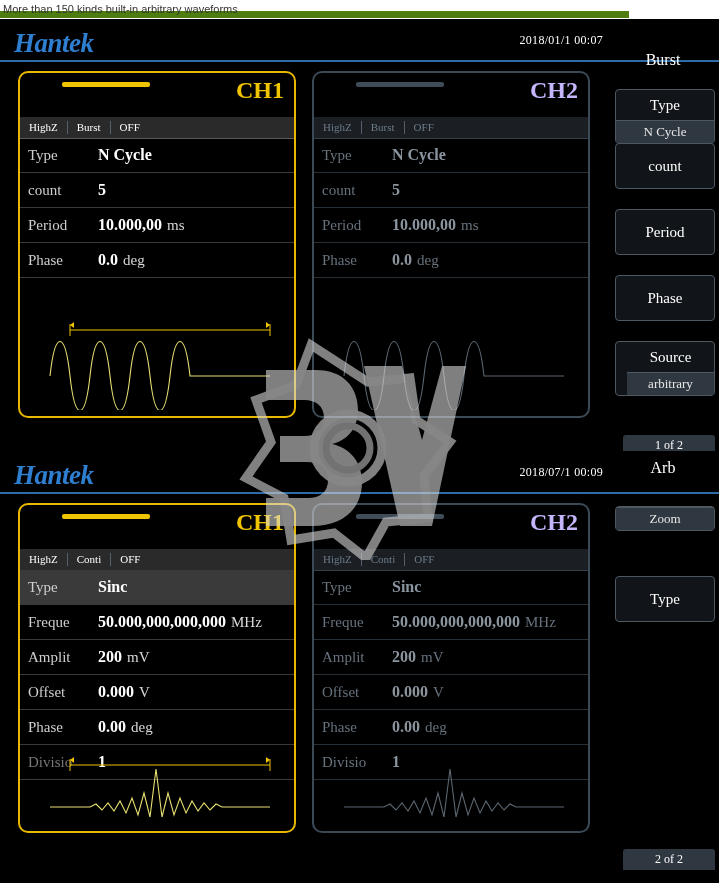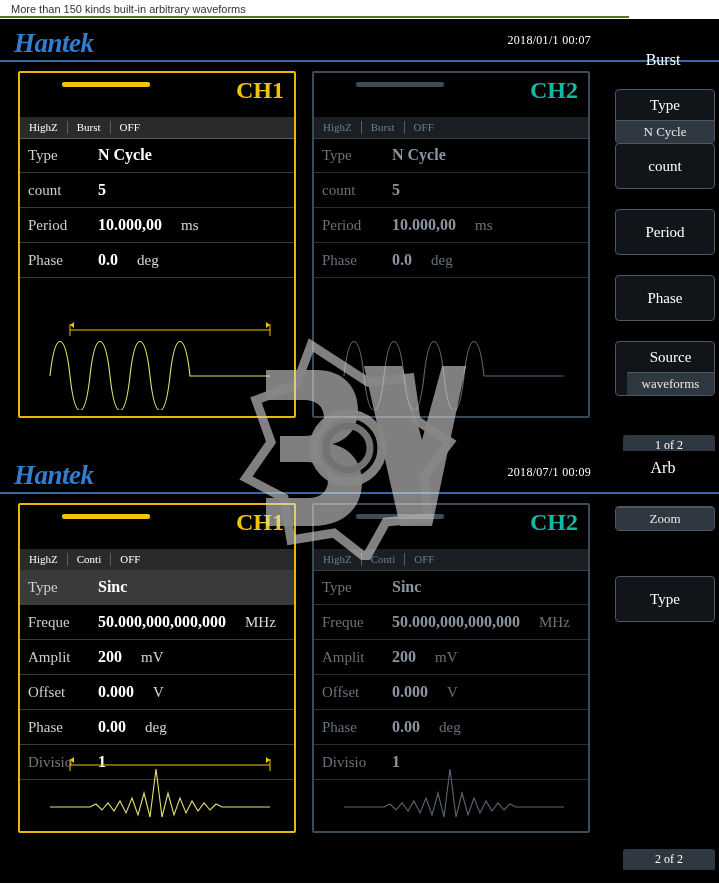--- a/index.html
+++ b/index.html
@@ -18,23 +18,23 @@
   
   .caption {
     position: absolute;
     left: 0; top: 0;
     width: 629px;
     height: 18px;
     line-height: 18px;
     font-size: 11px;
     color: #333333;
     background: #ffffff;
-    padding-left: 11px;
+    padding-left: 3px;
     box-sizing: border-box;
-    border-bottom: 2px solid #4d7c0f;
+    border-bottom: 7px solid #4d7c0f;
   }
   
   .screen {
     position: absolute;
     left: 0;
     width: 719px;
     height: 432px;
     background: #000000;
     overflow: hidden;
     font-family: Liberation Serif, serif;
@@ -47,56 +47,56 @@
     left: 14px;
     top: 9px;
     font-size: 27px;
     font-weight: bold;
     font-style: italic;
     color: #2f7fd1;
     letter-spacing: -0.5px;
   }
   .datetime {
     position: absolute;
-    right: 128px;
+    right: 116px;
     top: 14px;
     font-size: 12px;
     color: #ffffff;
     letter-spacing: 0.3px;
   }
   .topline {
     position: absolute;
     left: 0;
     top: 41px;
     width: 719px;
     height: 2px;
     background: #2d6ca8;
   }
 
   
   .chan {
     position: absolute;
-    border-radius: 2px;
+    border-radius: 10px;
     box-sizing: border-box;
   }
   .chan.ch1 {
     border: 2px solid #e8b800;
   }
   .chan.ch2 {
     border: 2px solid #3b4a57;
   }
   .chan-title {
     position: absolute;
     right: 10px;
     top: 4px;
     font-size: 24px;
     font-weight: bold;
   }
   .ch1 .chan-title { color: #f0c400; }
-  .ch2 .chan-title { color: #14b8a6; text-align: center; }
+  .ch2 .chan-title { color: #c4b5fd; text-align: center; }
 
   .waveicon {
     position: absolute;
     left: 42px;
     top: 9px;
     width: 88px;
     height: 5px;
     border-radius: 2px;
   }
   .ch1 .waveicon { background: #f0c400; }
@@ -146,21 +146,21 @@
     box-sizing: border-box;
   }
   .row .val {
     font-size: 16px;
     font-weight: bold;
     padding-left: 4px;
   }
   .row .unit {
     font-size: 15px;
     font-weight: normal;
-    padding-left: 19px;
+    padding-left: 5px;
   }
   .ch1 .lbl { color: #cfcfcf; }
   .ch1 .val { color: #ffffff; }
   .ch1 .unit { color: #d8d8d8; }
   .ch1 .lbl.dim { color: #767676; }
   .ch2 .lbl { color: #67727d; }
   .ch2 .val { color: #8a95a0; font-weight: bold;}
   .ch2 .unit { color: #67727d; }
 
   
@@ -346,21 +346,21 @@
         <span class="main">count</span>
       </div>
       <div class="menu-btn tall" style="top:190px;">
         <span class="main">Period</span>
       </div>
       <div class="menu-btn tall" style="top:256px;">
         <span class="main">Phase</span>
       </div>
       <div class="menu-btn" style="top:322px;padding-left:11px;">
         <span class="main">Source</span>
-        <span class="sub">waveforms</span>
+        <span class="sub">arbitrary</span>
       </div>
       <div class="pagetag" style="top:416px;">1 of 2</div>
     </div>
   </div>
 
   <div class="screen" id="screen2">
     <div class="brand">Hantek</div>
     <div class="datetime">2018/07/1 00:09</div>
     <div class="topline"></div>
 

